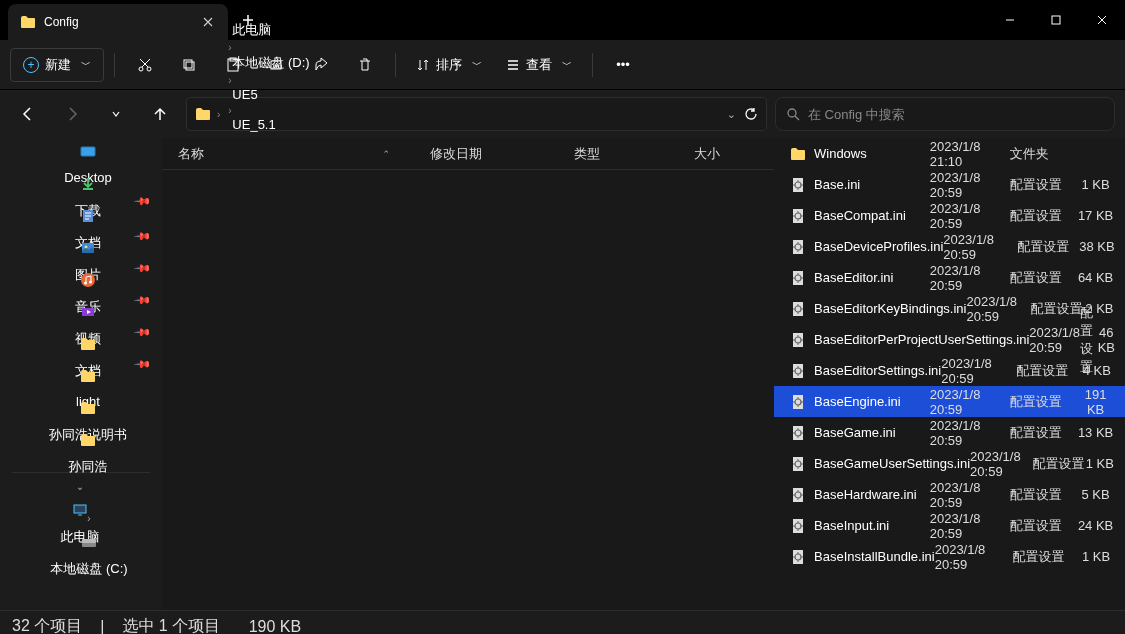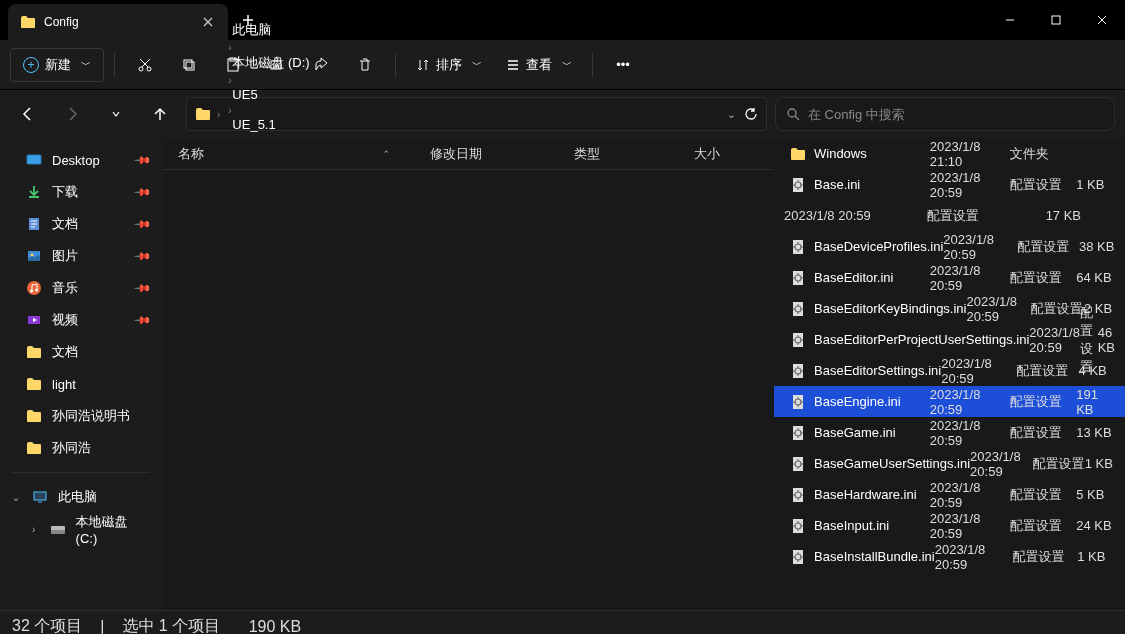--- a/index.html
+++ b/index.html
@@ -33,21 +33,21 @@
 .bc-item { padding: 0 6px; cursor: pointer; display: flex; align-items: center; height: 100%; white-space: nowrap; }
 .bc-sep { color: #888; font-size: 10px; padding: 0 2px; }
 .bc-end { margin-left: auto; display: flex; align-items: center; gap: 8px; }
 .search { width: 340px; height: 34px; background: #191919; border: 1px solid #2d2d2d; border-radius: 8px; display: flex; align-items: center; padding: 0 10px; gap: 8px; color: #888; }
 .search input { flex: 1; background: transparent; border: none; color: #fff; outline: none; font-size: 13px; }
 .search input::placeholder { color: #888; }
 
 
 .body { display: flex; height: calc(634px - 40px - 50px - 48px - 24px); }
 .sidebar { width: 162px; background: #1c1c1c; overflow-y: auto; padding: 6px 0; }
-.side-item { height: 32px; display: flex; align-items: center; padding: 0 12px 0 26px; gap: 10px; cursor: pointer; position: relative; font-size: 13px; }
+.side-item { height: 32px; display: flex; align-items: center; padding: 0 12px 0 26px; gap: 10px; cursor: pointer; position: relative; font-size: 13px; flex-direction: column; }
 .side-item .pin { margin-left: auto; color: #888; font-size: 11px; transform: rotate(45deg); }
 .side-ico { width: 16px; height: 16px; display: inline-flex; align-items: center; justify-content: center; flex-shrink: 0; }
 .side-sep { height: 1px; background: #2d2d2d; margin: 8px 12px; }
 .side-item.tree { padding-left: 10px; }
 .side-item.tree .tree-chev { width: 12px; text-align: center; color: #aaa; font-size: 10px; }
 .side-item.tree.child { padding-left: 28px; }
 
 
 .filepane { flex: 1; background: #191919; display: flex; flex-direction: row; overflow: hidden; }
 .filehdr { display: flex; padding: 0 10px; height: 32px; align-items: center; color: #ddd; font-size: 13px; border-bottom: 1px solid #2d2d2d; }
@@ -55,21 +55,21 @@
 .col-date { width: 144px; }
 .col-type { width: 120px; }
 .col-size { width: 70px; }
 .sort-ind { font-size: 9px; color: #aaa; margin-left: auto; margin-right: 40px; }
 .filelist { flex: 1; overflow-y: auto; }
 .row { display: flex; padding: 0 10px; height: 31px; align-items: center; cursor: pointer; font-size: 13px; }
 .row.selected { background: #1d4ed8; }
 .row .name { width: 258px; display: flex; align-items: flex-start; gap: 8px; padding-left: 6px; }
 .row .date { width: 144px; color: #ddd; }
 .row .type { width: 120px; color: #ddd; }
-.row .size { width: 70px; text-align: left; color: #ddd; }
+.row .size { width: 70px; text-align: center; color: #ddd; }
 .file-ico { width: 16px; height: 16px; display: inline-flex; align-items: center; justify-content: center; flex-shrink: 0; }
 
 
 .statusbar { height: 32px; background: #1c1c1c; display: flex; align-items: center; padding: 0 12px; gap: 12px; font-size: 16px; color: #ddd; border-top: 1px solid #2d2d2d; }
 .statusbar .sep2 { padding: 0 6px; }
 
 
 svg { display: block; }
 
 
@@ -401,20 +401,30 @@
                 <path d="M8 5 V3 M8 11 V13 M5 8 H3 M11 8 H13" stroke="#666"></path>
               </svg>
             </span>
             <span>Base.ini</span>
           </div>
           <div class="date">2023/1/8 20:59</div>
           <div class="type">配置设置</div>
           <div class="size">1 KB</div>
         </div>
         <div class="row">
+          <div class="name">
+            <span class="file-ico">
+              <svg width="16" height="16" viewBox="0 0 16 16">
+                <rect x="3" y="1" width="10" height="14" fill="#ddd"></rect>
+                <circle cx="8" cy="8" r="3" fill="none" stroke="#666" stroke-width="1.2"></circle>
+                <path d="M8 5 V3 M8 11 V13 M5 8 H3 M11 8 H13" stroke="#666"></path>
+              </svg>
+            </span>
+            <span>BaseCompat.ini</span>
+          </div>
           <div class="date">2023/1/8 20:59</div>
           <div class="type">配置设置</div>
           <div class="size">17 KB</div>
         </div>
         <div class="row">
           <div class="name">
             <span class="file-ico">
               <svg width="16" height="16" viewBox="0 0 16 16">
                 <rect x="3" y="1" width="10" height="14" fill="#ddd"></rect>
                 <circle cx="8" cy="8" r="3" fill="none" stroke="#666" stroke-width="1.2"></circle>

